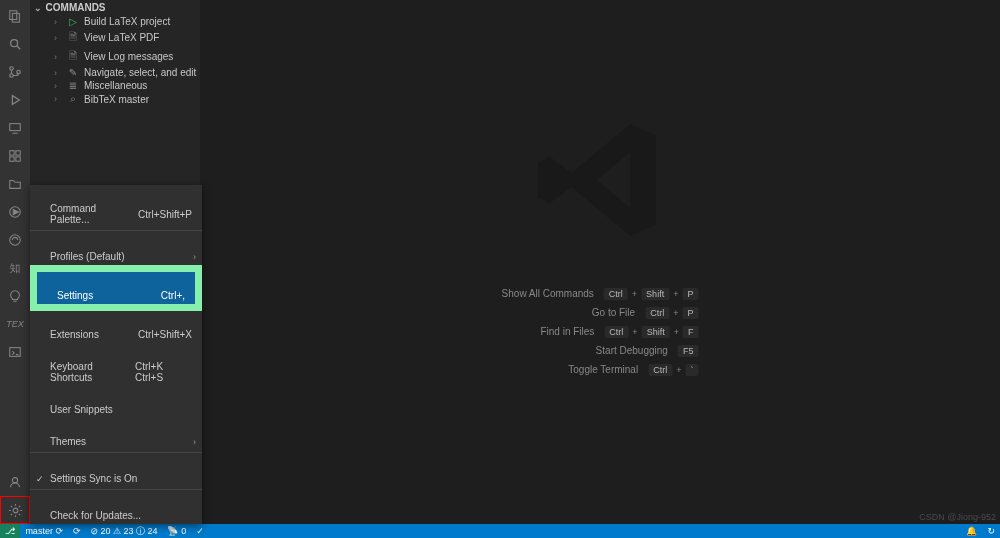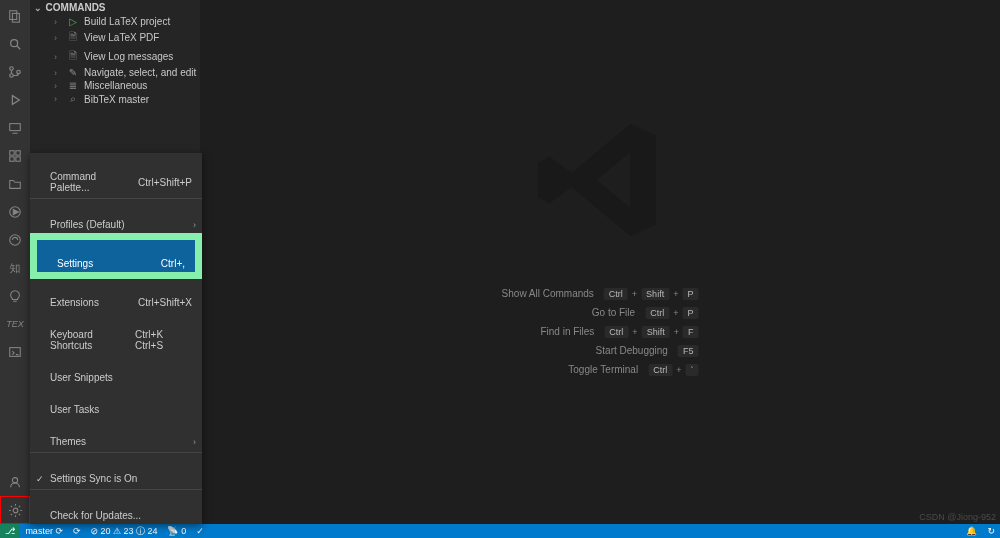--- a/index.html
+++ b/index.html
@@ -252,23 +252,20 @@
       <span>Ctrl+Shift+X</span>
     </div>
     <div class="ctx-item">
       <span>Keyboard Shortcuts</span>
       <span>Ctrl+K Ctrl+S</span>
     </div>
     <div class="ctx-item">
       <span>User Snippets</span>
     </div>
     <div class="ctx-item">
-      <span>User Tasks</span>
-    </div>
-    <div class="ctx-item">
       <span>Themes</span>
       <span class="sub-indicator">›</span>
     </div>
     <div class="ctx-sep"></div>
     <div class="ctx-item">
       <span class="check">✓</span>
       <span>Settings Sync is On</span>
     </div>
     <div class="ctx-sep"></div>
     <div class="ctx-item">

